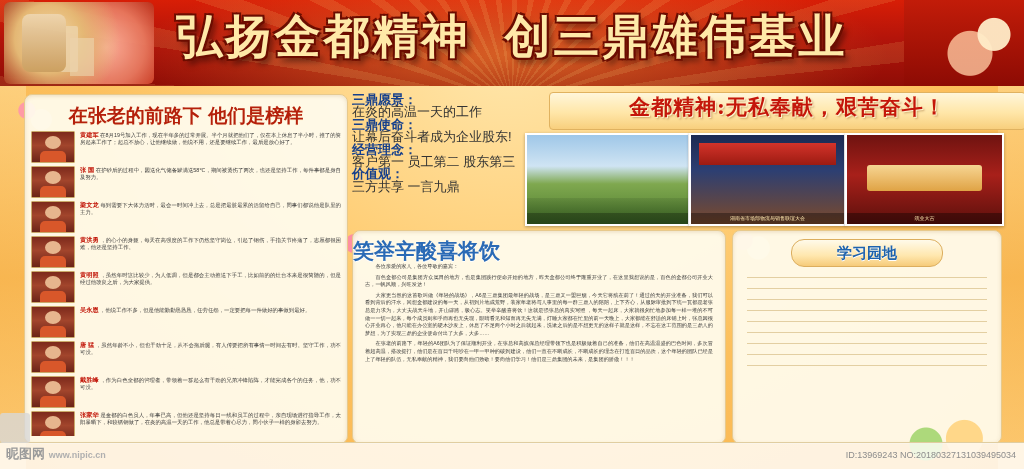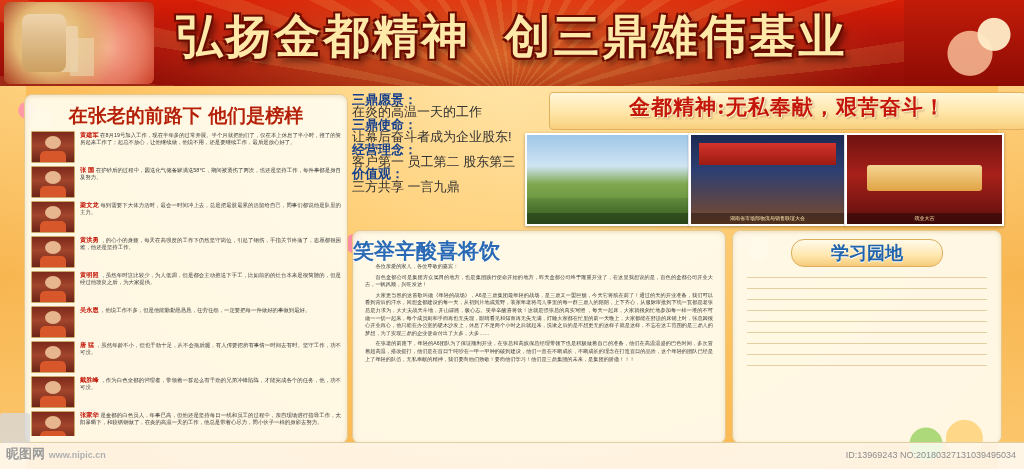--- a/index.html
+++ b/index.html
@@ -177,21 +177,21 @@
   #study{left:732px;top:230px;width:268px;height:212px;}
   .study-badge{
     position:absolute;left:50%;top:8px;transform:translateX(-50%);
     width:150px;height:26px;border-radius:13px;
     background:linear-gradient(180deg,#fffaea,#ffe7ae 60%,#f6cb7a);
     border:1px solid #dcae5e;
     display:flex;align-items:center;justify-content:center;
   }
   .study-badge span{
     font-family:"DejaVu Serif","Liberation Serif",serif;
-    font-weight:bold;font-size:18px;color:#1f63ad;
+    font-weight:bold;font-size:15px;color:#1f63ad;
     text-shadow:0 1px 0 #fff;
   }
   .lines{
     position:absolute;left:14px;top:46px;width:240px;height:150px;
   }
   .lines i{
     display:block;height:1px;background:#e3cfa2;margin-bottom:10px;
   }
   
   .flower{position:absolute;border-radius:50%;}

